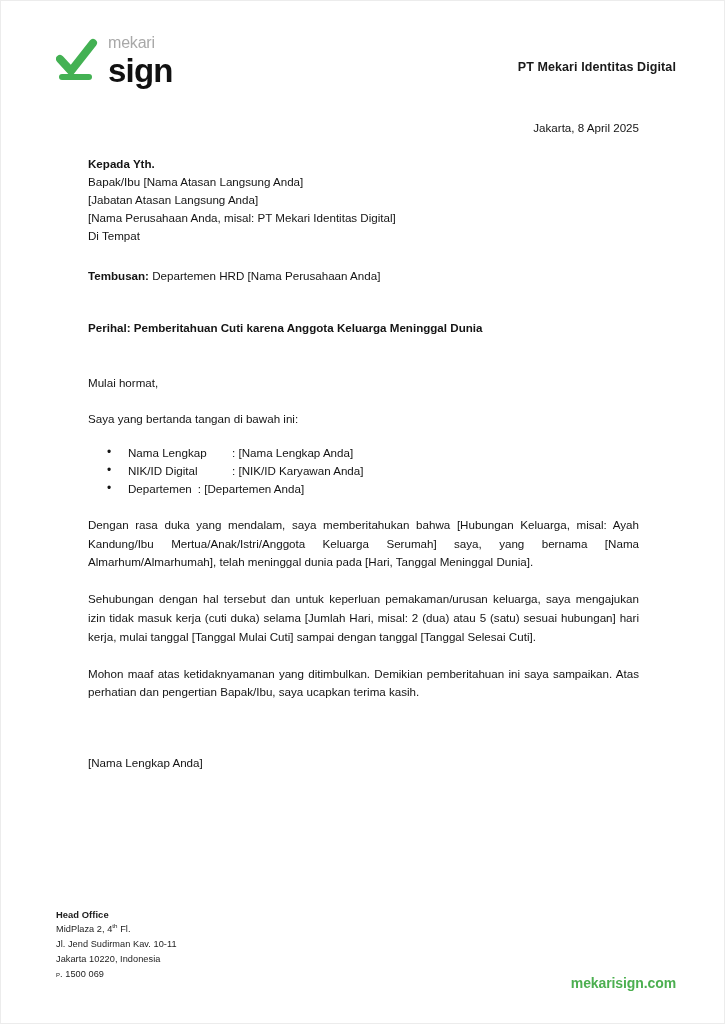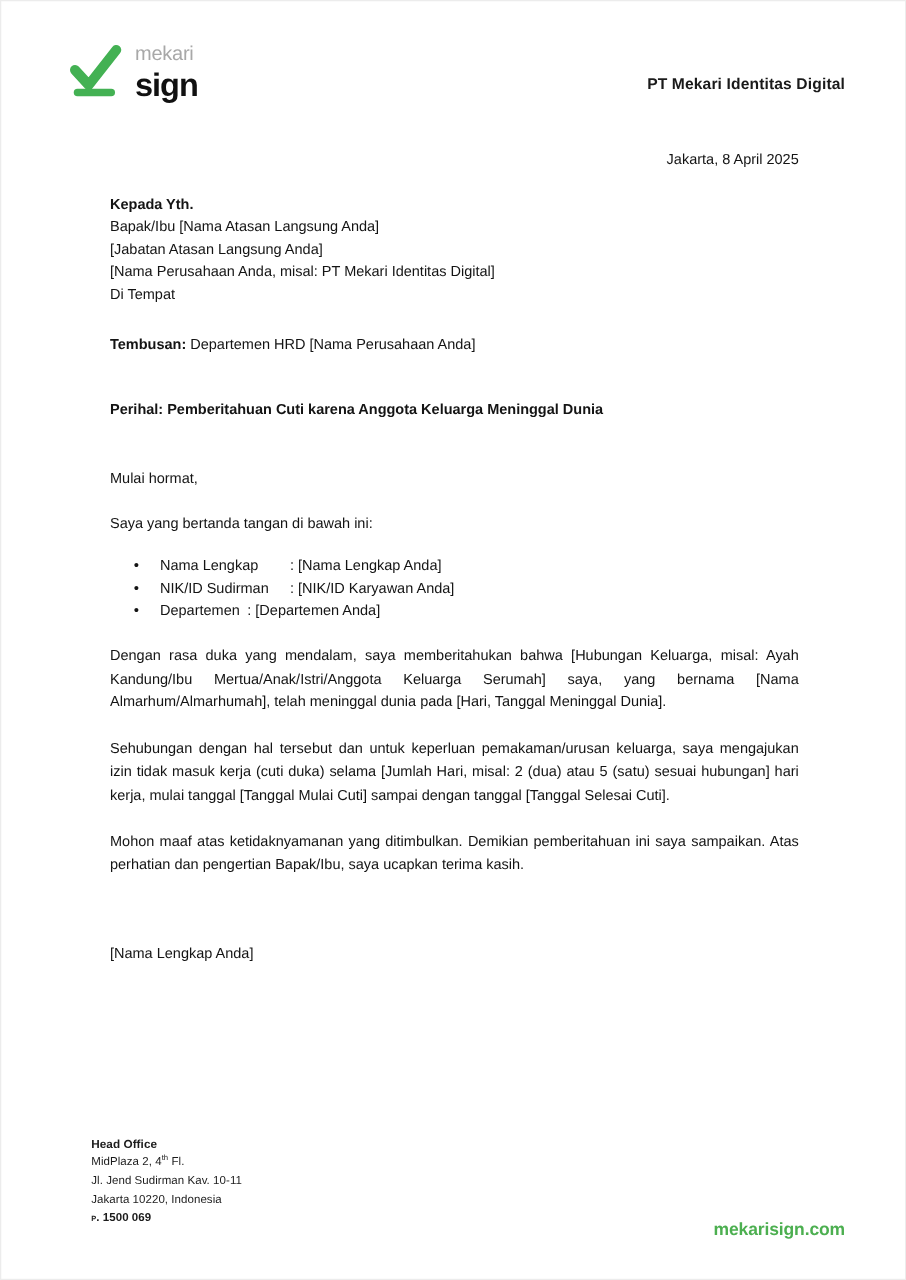--- a/index.html
+++ b/index.html
@@ -53,21 +53,21 @@
     line-height: 1;
   }
   .logo-mekari {
     font-size: 16px;
     color: #a8a8a8;
     letter-spacing: -0.2px;
     margin-bottom: 3px;
     font-weight: 400;
   }
   .logo-sign {
-    font-size: 26px;
+    font-size: 33px;
     color: #111111;
     font-weight: 700;
     letter-spacing: -0.8px;
   }
   .company-name {
     position: absolute;
     right: 48px;
     top: 25px;
     font-size: 12.5px;
     font-weight: 700;
@@ -149,40 +149,40 @@
   
   .footer {
     position: absolute;
     left: 55px;
     bottom: 32px;
     right: 48px;
     height: 84px;
   }
   .foot-addr {
     position: absolute;
-    left: 17px;
+    left: 0;
     top: 0;
     font-size: 9.2px;
     line-height: 1.62;
     color: #1c1c1c;
     letter-spacing: 0.05px;
   }
   .foot-addr .ft-head {
     font-weight: 700;
     font-size: 9.4px;
   }
   .foot-addr sup {
     font-size: 6.2px;
     vertical-align: super;
     line-height: 0;
   }
   .foot-p {
     font-variant: small-caps;
     font-size: 9.2px;
-    font-weight: 700;
+    font-weight: 400;
   }
   .foot-site {
     position: absolute;
     right: 0;
     bottom: 0;
     font-size: 14px;
     font-weight: 700;
     color: #4caf50;
     letter-spacing: -0.1px;
   }
@@ -223,21 +223,21 @@
     <div class="line-row tembusan"><span class="bold">Tembusan:</span><span>&nbsp;</span><span>Departemen HRD [Nama Perusahaan Anda]</span></div>
 
     <div class="line-row perihal">Perihal: Pemberitahuan Cuti karena Anggota Keluarga Meninggal Dunia</div>
 
     <div class="line-row salutation">Mulai hormat,</div>
 
     <div class="line-row intro">Saya yang bertanda tangan di bawah ini:</div>
 
     <ul class="fields">
       <li><span class="f-label">Nama Lengkap</span><span>: </span><span>[Nama Lengkap Anda]</span></li>
-      <li><span class="f-label">NIK/ID Sudirman</span><span>: </span><span>[NIK/ID Karyawan Anda]</span></li>
+      <li><span class="f-label">NIK/ID Digital</span><span>: </span><span>[NIK/ID Karyawan Anda]</span></li>
       <li><span class="f-label-short">Departemen</span><span>: </span><span>[Departemen Anda]</span></li>
     </ul>
 
     <p class="para">Dengan rasa duka yang mendalam, saya memberitahukan bahwa [Hubungan Keluarga, misal: Ayah Kandung/Ibu Mertua/Anak/Istri/Anggota Keluarga Serumah] saya, yang bernama [Nama Almarhum/Almarhumah], telah meninggal dunia pada [Hari, Tanggal Meninggal Dunia].</p>
     <p class="para">Sehubungan dengan hal tersebut dan untuk keperluan pemakaman/urusan keluarga, saya mengajukan izin tidak masuk kerja (cuti duka) selama [Jumlah Hari, misal: 2 (dua) atau 5 (satu) sesuai hubungan] hari kerja, mulai tanggal [Tanggal Mulai Cuti] sampai dengan tanggal [Tanggal Selesai Cuti].</p>
     <p class="para">Mohon maaf atas ketidaknyamanan yang ditimbulkan. Demikian pemberitahuan ini saya sampaikan. Atas perhatian dan pengertian Bapak/Ibu, saya ucapkan terima kasih.</p>
 
 
     <div class="line-row signer-name">[Nama Lengkap Anda]</div>
   </div>

